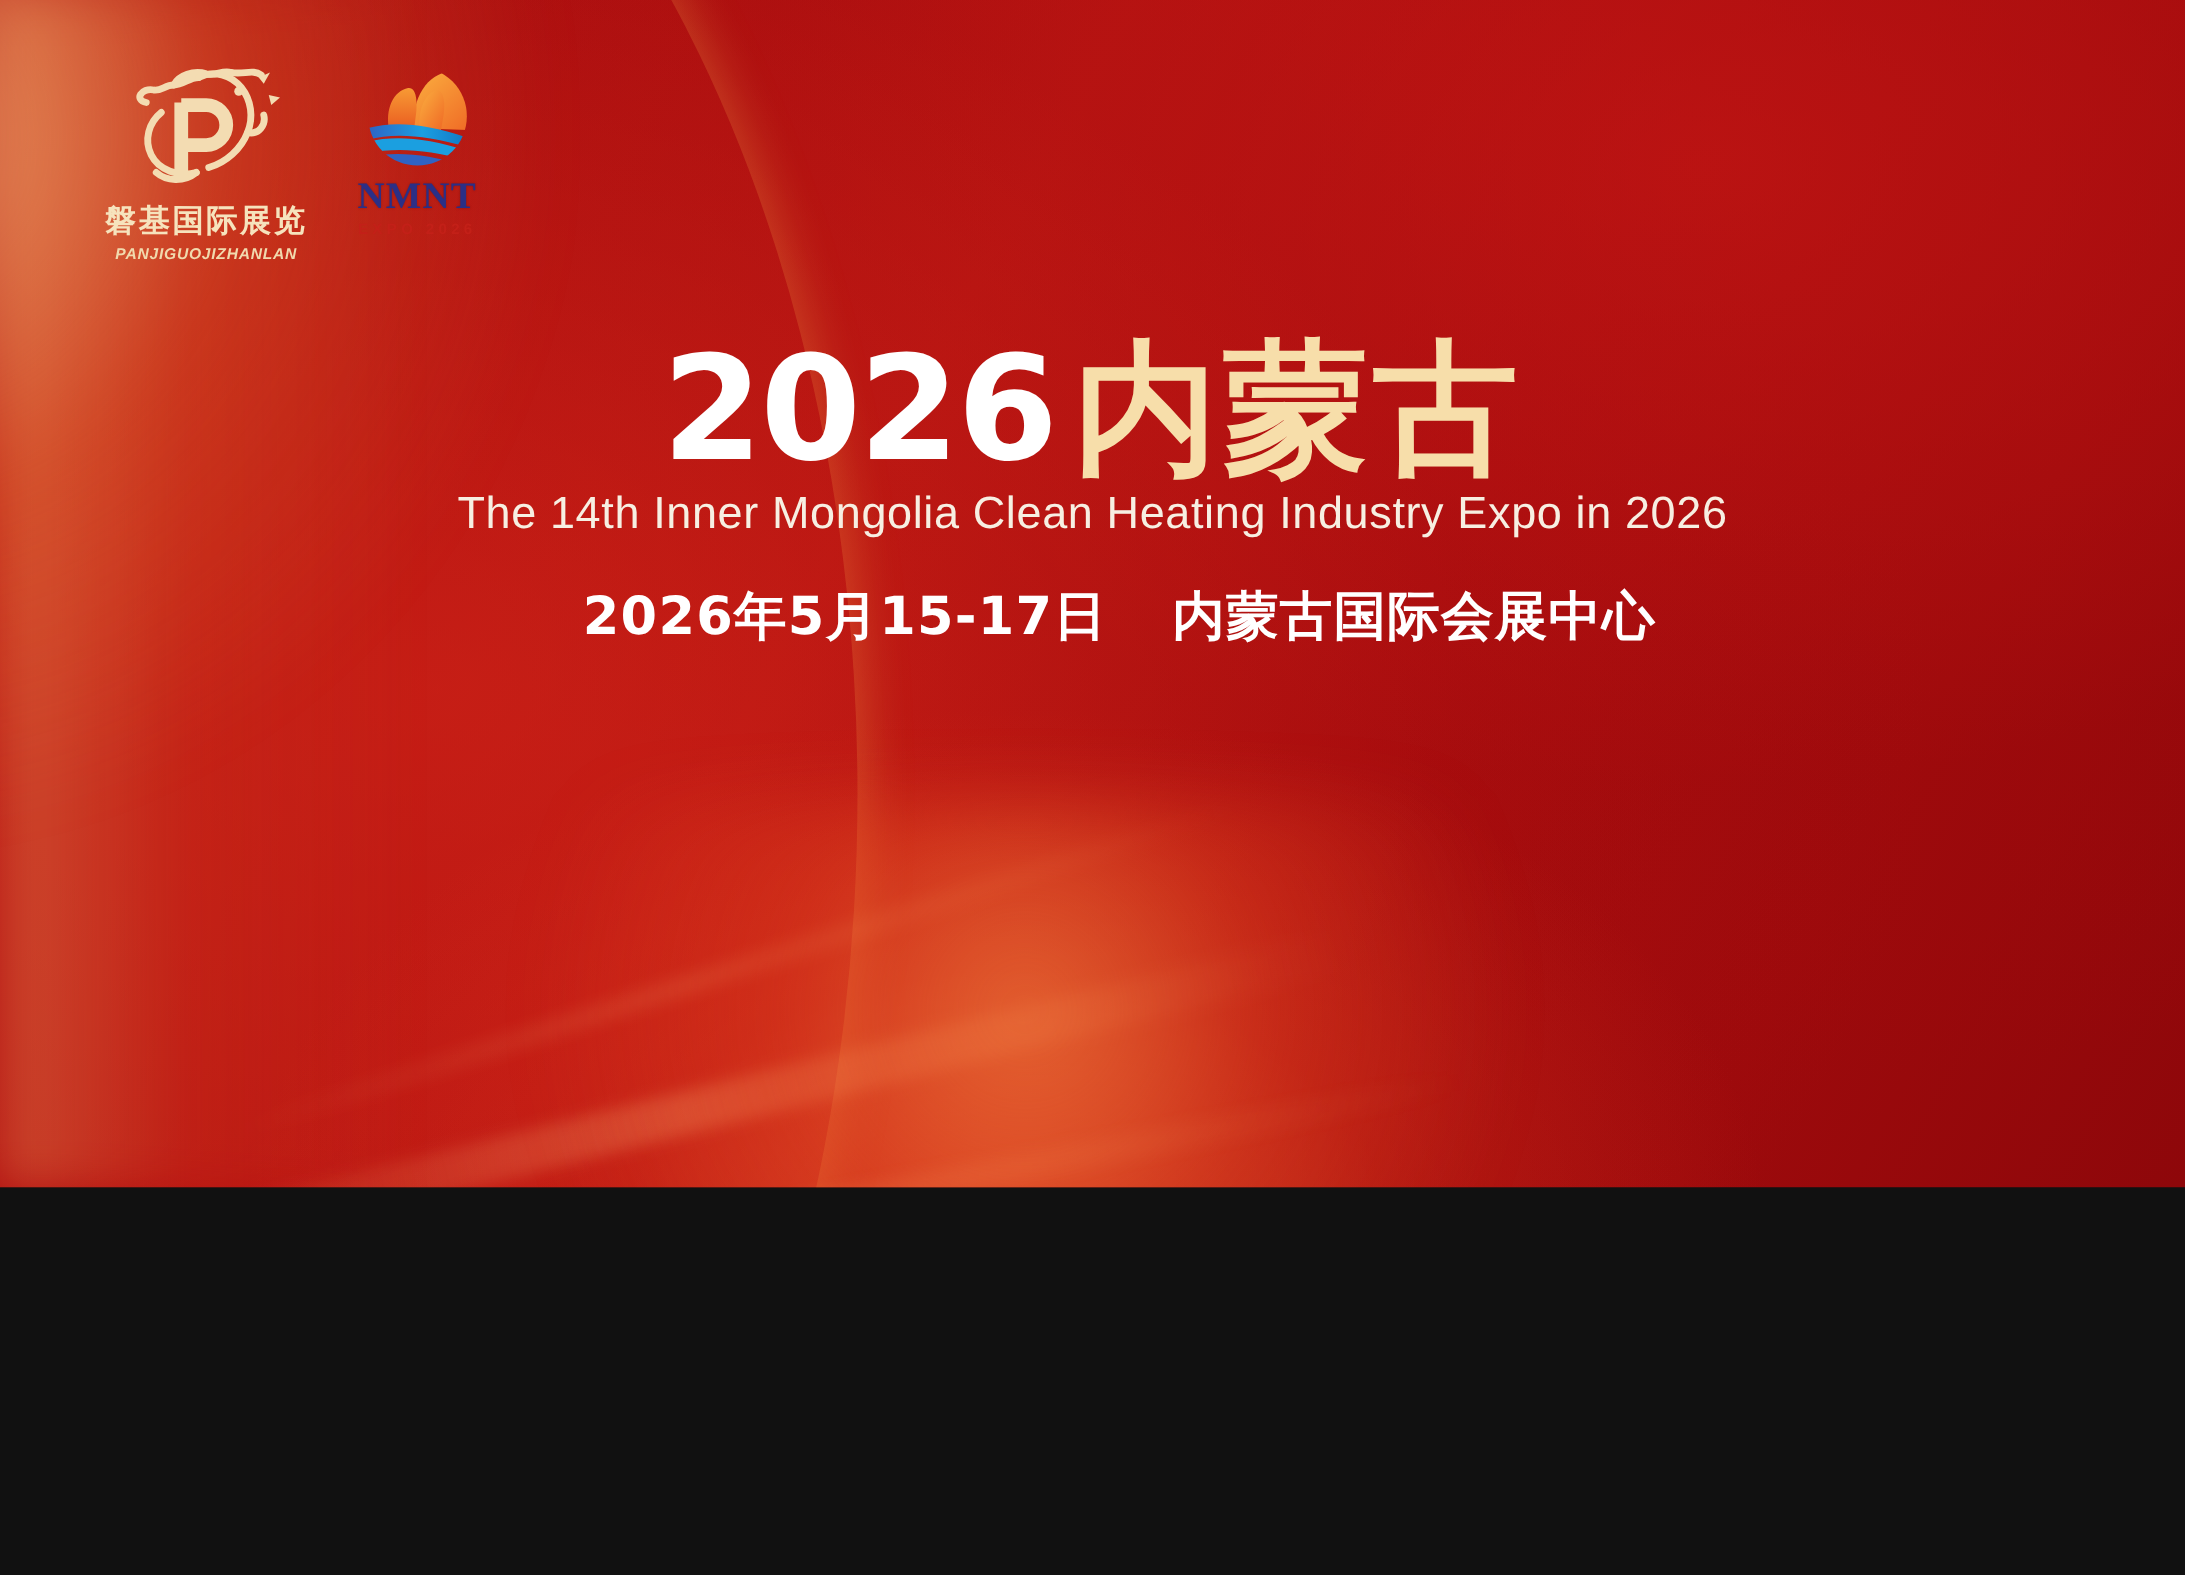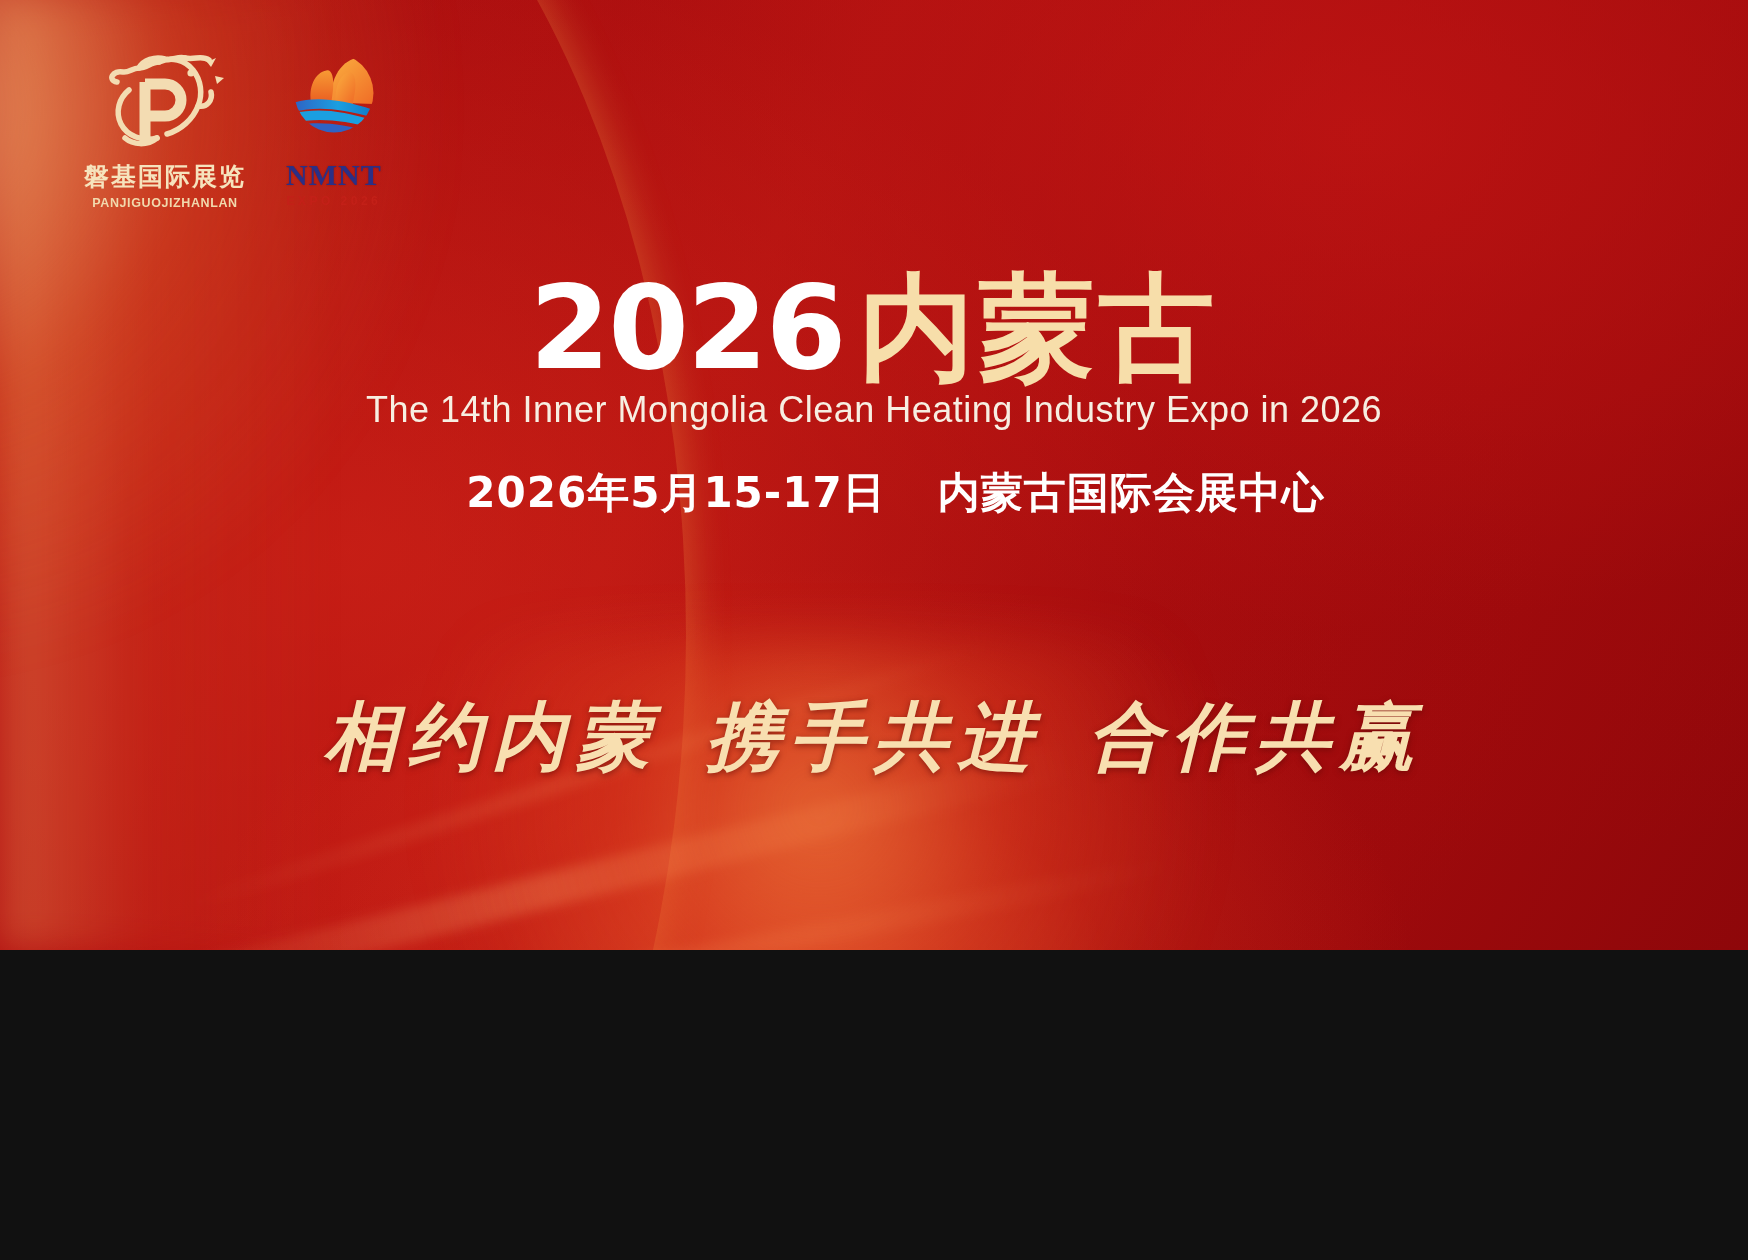--- a/index.html
+++ b/index.html
@@ -95,26 +95,26 @@
 
   .pj-cn {
     margin-top: 6px;
     font-size: 25px; font-weight: 700; letter-spacing: 2px;
     color: #f6e3bd; white-space: nowrap;
     font-family: "DejaVu Sans", "Liberation Sans", sans-serif;
   }
   .pj-py {
     margin-top: 3px;
     font-size: 12.5px; font-weight: 700; letter-spacing: 0.6px;
-    color: #f1d9ad; white-space: nowrap;
+    color: #f1d9ad; white-space: nowrap; font-style: italic;
   }
 
   .nmnt-mark { width: 94px; height: 94px; display: block; }
   .nmnt-word {
-    margin-top: 18px;
+    margin-top: 0;
     font-family: "Liberation Serif", "DejaVu Serif", serif;
     font-size: 30px; font-weight: 700; letter-spacing: 1px;
     color: #2b2f86; white-space: nowrap;
     text-shadow: 0 0 2px rgba(0,0,0,0.25);
   }
   .nmnt-sub {
     margin-top: 2px;
     font-size: 12px; font-weight: 700; letter-spacing: 3.5px;
     color: #c32018; white-space: nowrap;
   }
@@ -276,18 +276,15 @@
   <div class="headline">
     <div class="line-1">
       <span class="l1-year">2026</span><span class="l1-place">内蒙古</span>
     </div>
     <div class="line-3">The 14th Inner Mongolia Clean Heating Industry Expo in 2026</div>
     <div class="line-4">
       <span>2026年5月15-17日</span><span class="l4-gap"></span><span>内蒙古国际会展中心</span>
     </div>
   </div>
 
-  <div class="slogan">
-    <span>相约内蒙</span><span class="sg-gap"></span><span>携手共进</span><span class="sg-gap"></span><span>合作共赢</span>
-  </div>
 
 
 </div>
 
 </body></html>

